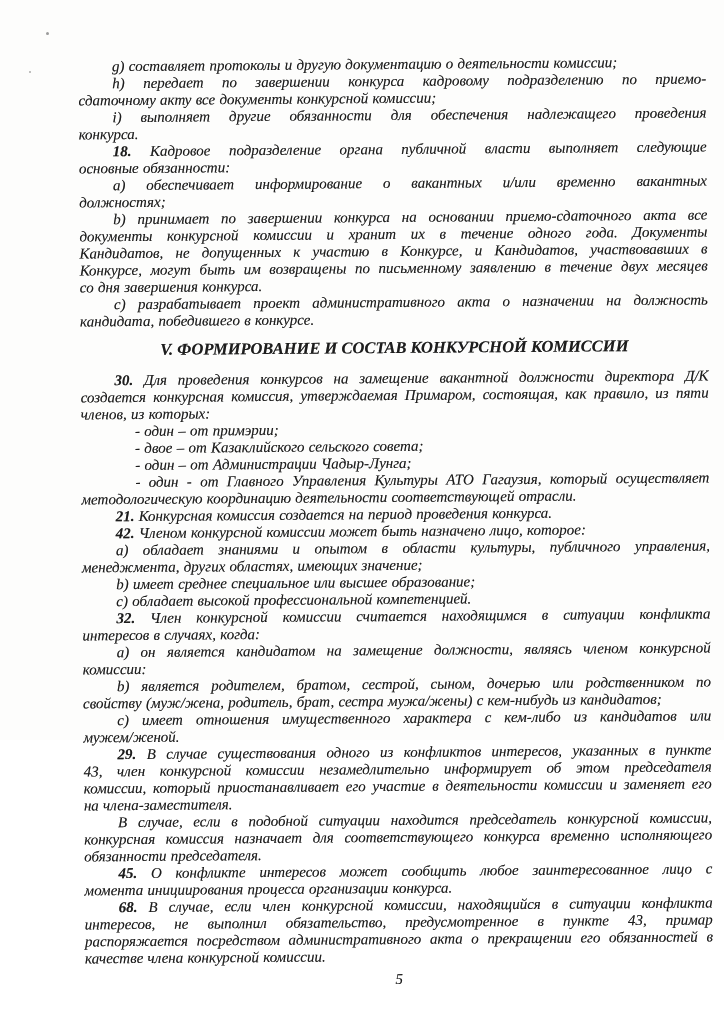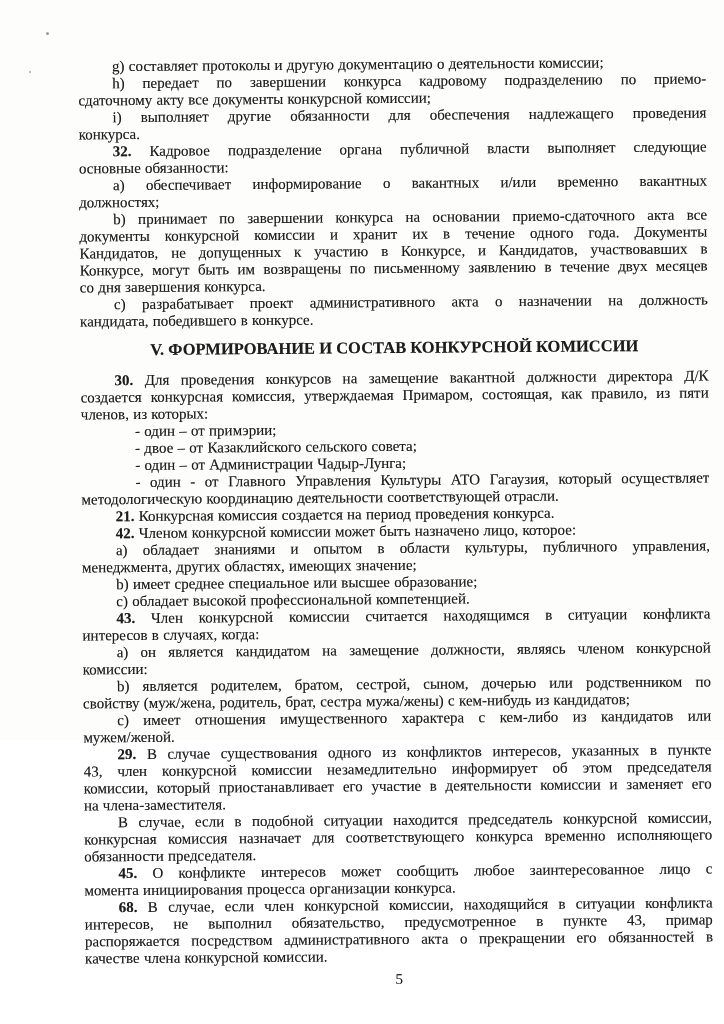--- a/index.html
+++ b/index.html
@@ -7,20 +7,21 @@
     width: 724px; height: 1024px;
     background: #ffffff;
     overflow: hidden;
     font-family: "Liberation Serif", "DejaVu Serif", serif;
   }
   .page {
     position: relative;
     width: 724px; height: 740px;
     background: #fdfdfc;
     color: #1d1d1d;
+    font-style: italic;
   }
   .content {
     position: absolute;
     left: 78px; top: 56px;
     width: 628px;
     transform: rotate(-0.45deg);
     transform-origin: 50% 0%;
     text-shadow: 0 0 0.6px rgba(45,45,45,0.55);
   }
   .para { margin: 0; }
@@ -72,21 +73,21 @@
       </div>
       <div class="para">
         <div class="line first">h) передает по завершении конкурса кадровому подразделению по приемо-</div>
         <div class="line last">сдаточному акту все документы конкурсной комиссии;</div>
       </div>
       <div class="para">
         <div class="line first">i) выполняет другие обязанности для обеспечения надлежащего проведения</div>
         <div class="line last">конкурса.</div>
       </div>
       <div class="para">
-        <div class="line first"><b>32.</b> Кадровое подразделение органа публичной власти выполняет следующие</div>
+        <div class="line first"><b>18.</b> Кадровое подразделение органа публичной власти выполняет следующие</div>
         <div class="line last">основные обязанности:</div>
       </div>
       <div class="para">
         <div class="line first">a) обеспечивает информирование о вакантных и/или временно вакантных</div>
         <div class="line last">должностях;</div>
       </div>
       <div class="para">
         <div class="line first">b) принимает по завершении конкурса на основании приемо-сдаточного акта все</div>
         <div class="line">документы конкурсной комиссии и хранит их в течение одного года. Документы</div>
         <div class="line">Кандидатов, не допущенных к участию в Конкурсе, и Кандидатов, участвовавших в</div>
@@ -126,21 +127,21 @@
         <div class="line first">a) обладает знаниями и опытом в области культуры, публичного управления,</div>
         <div class="line last">менеджмента, других областях, имеющих значение;</div>
       </div>
       <div class="para">
         <div class="line first last">b) имеет среднее специальное или высшее образование;</div>
       </div>
       <div class="para">
         <div class="line first last">c) обладает высокой профессиональной компетенцией.</div>
       </div>
       <div class="para">
-        <div class="line first"><b>43.</b> Член конкурсной комиссии считается находящимся в ситуации конфликта</div>
+        <div class="line first"><b>32.</b> Член конкурсной комиссии считается находящимся в ситуации конфликта</div>
         <div class="line last">интересов в случаях, когда:</div>
       </div>
       <div class="para">
         <div class="line first">a) он является кандидатом на замещение должности, являясь членом конкурсной</div>
         <div class="line last">комиссии:</div>
       </div>
       <div class="para">
         <div class="line first">b) является родителем, братом, сестрой, сыном, дочерью или родственником по</div>
         <div class="line last">свойству (муж/жена, родитель, брат, сестра мужа/жены) с кем-нибудь из кандидатов;</div>
       </div>

